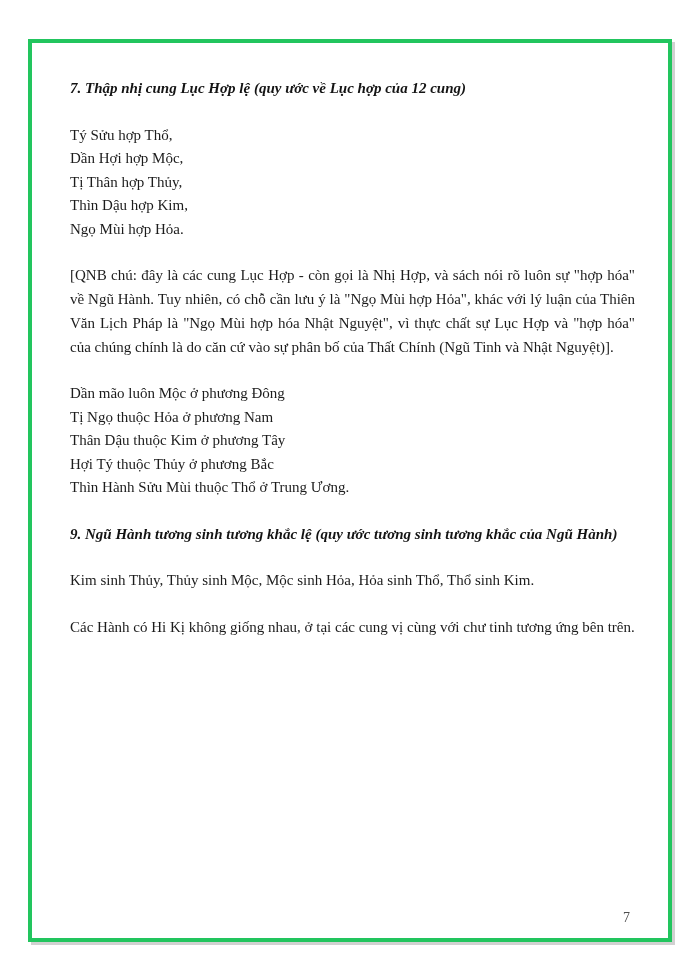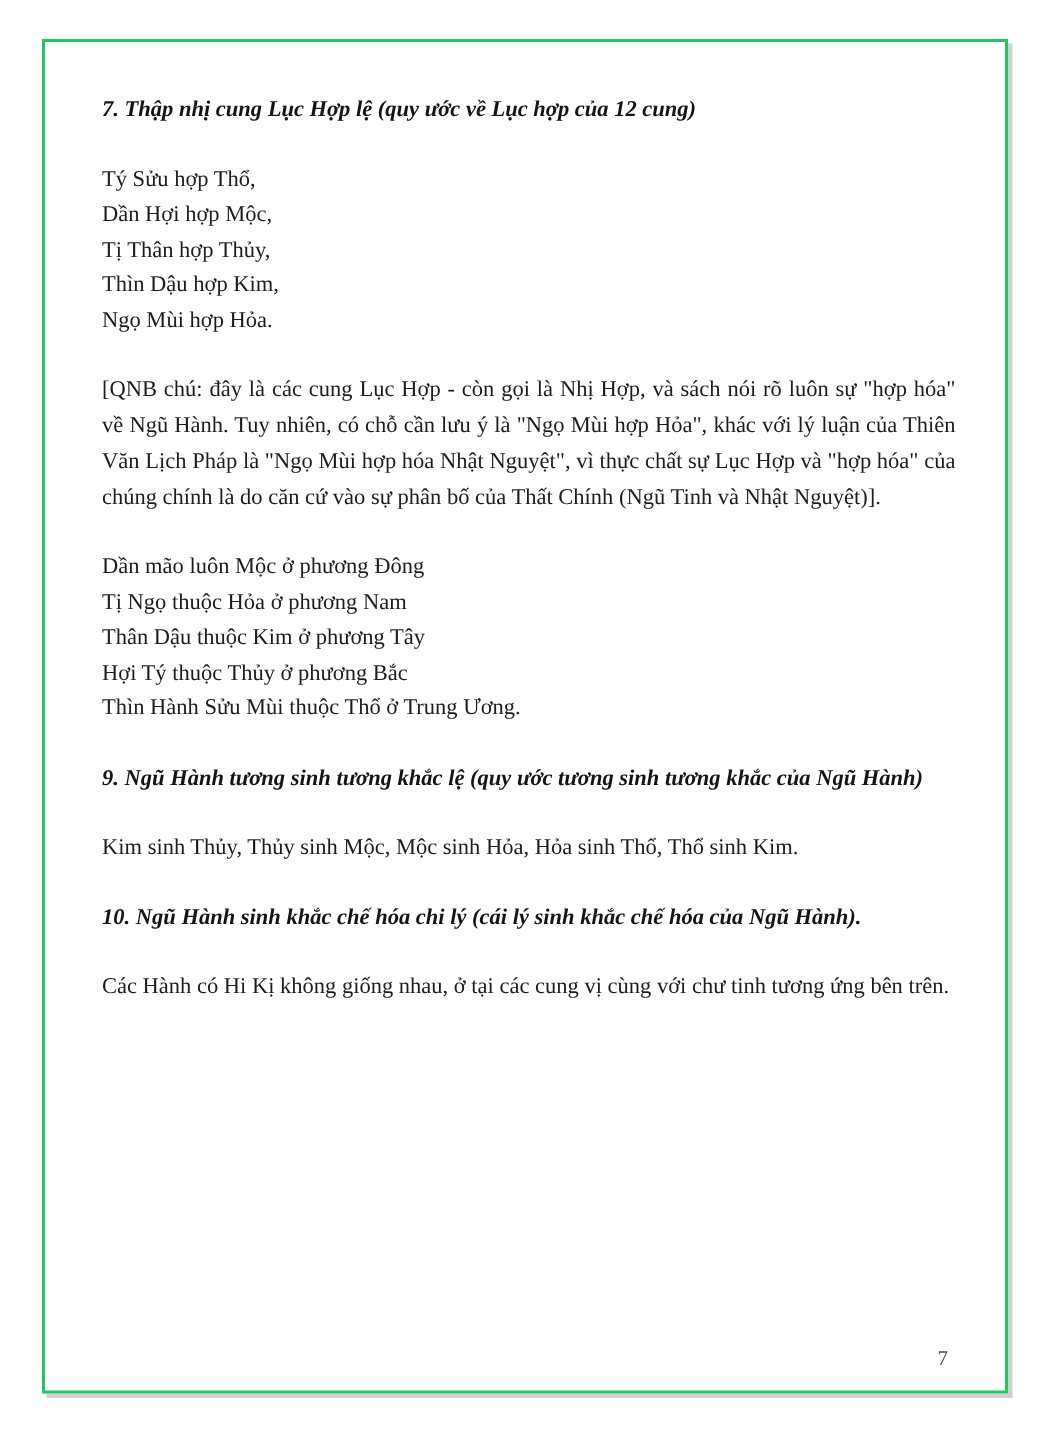--- a/index.html
+++ b/index.html
@@ -12,24 +12,24 @@
     width: 700px;
     height: 960px;
     position: relative;
     overflow: hidden;
     font-family: "Liberation Serif", "DejaVu Serif", serif;
     color: #1c1c1c;
   }
   .page-frame {
     position: absolute;
     left: 28px;
-    top: 26px;
+    top: 39px;
     width: 644px;
     height: 903px;
-    border: 2px solid #22c55e;
+    border: 4px solid #22c55e;
     background: #ffffff;
     box-shadow: 3px 3px 0 rgba(0,0,0,0.18);
   }
   .content {
     padding: 34px 33px 0 38px;
     font-size: 15px;
   }
   .content p { margin: 0; }
   h2.heading {
     margin: 23px 0 0 0;
@@ -82,19 +82,18 @@
       <p class="line">Thân Dậu thuộc Kim ở phương Tây</p>
       <p class="line">Hợi Tý thuộc Thủy ở phương Bắc</p>
       <p class="line">Thìn Hành Sửu Mùi thuộc Thổ ở Trung Ương.</p>
     </div>
 
     <h2 class="heading">9. Ngũ Hành tương sinh tương khắc lệ (quy ước tương sinh tương khắc của Ngũ Hành)</h2>
     <div class="block">
       <p class="line">Kim sinh Thủy, Thủy sinh Mộc, Mộc sinh Hỏa, Hỏa sinh Thổ, Thổ sinh Kim.</p>
     </div>
 
-    <h2 class="heading">10. Ngũ Hành sinh khắc chế hóa chi lý (cái lý sinh khắc chế hóa của Ngũ Hành).</h2>
     <p class="intro">Các Hành có Hi Kị không giống nhau, ở tại các cung vị cùng với chư tinh tương ứng bên trên.</p>
 
   </div>
 
   <div class="page-number">7</div>
 </div>
 
 </body></html>

